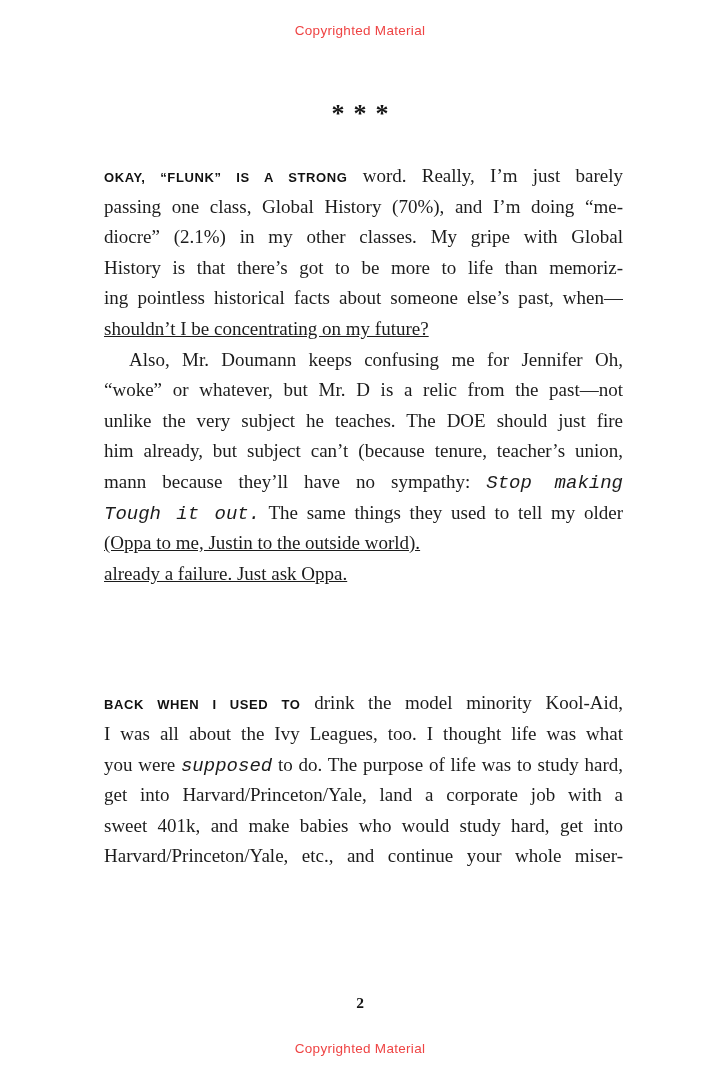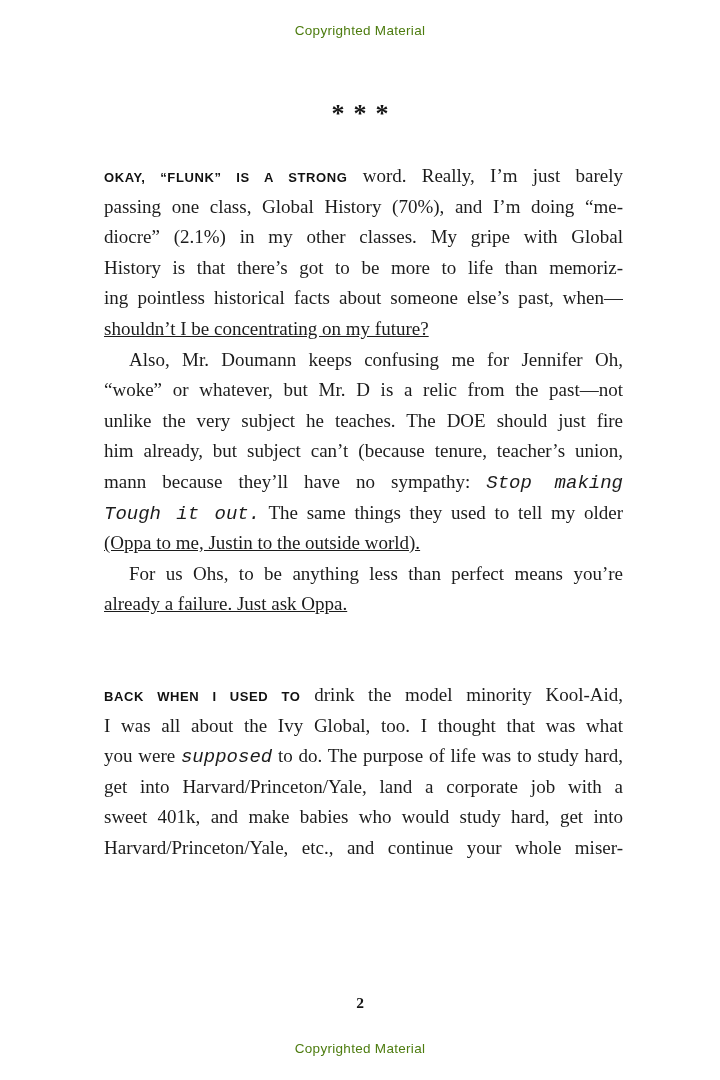--- a/index.html
+++ b/index.html
@@ -15,21 +15,21 @@
     overflow: hidden;
   }
   .copyright-line {
     position: absolute;
     left: 0;
     width: 100%;
     text-align: center;
     font-family: "Liberation Sans", sans-serif;
     font-size: 13.5px;
     letter-spacing: 0.3px;
-    color: #4d7c0f;
+    color: #ef4444;
   }
   .copyright-top { top: 23px; }
   .copyright-bottom { top: 1041px; }
   .section-break {
     position: absolute;
     top: 99px;
     left: 0;
     width: 100%;
     text-align: center;
     font-family: "Liberation Serif", serif;
@@ -40,21 +40,21 @@
     color: #141414;
   }
   .text-block {
     position: absolute;
     top: 161px;
     left: 104px;
     width: 519px;
     font-size: 19px;
     color: #1c1c1c;
   }
-  .para.gap { margin-top: 60px; }
+  .para.gap { margin-top: 99px; }
   .line {
     line-height: 30.6px;
     height: 30.6px;
     text-align: justify;
     text-align-last: justify;
     overflow: hidden;
   }
   .line.last { text-align-last: left; text-decoration: underline; }
   .line.indent { text-indent: 25px; }
   .seg-normal { font-family: "Liberation Serif", serif; }
@@ -99,26 +99,25 @@
       <div class="para">
         <div class="line indent"><span class="seg-normal">Also, Mr. Doumann keeps confusing me for Jennifer Oh,</span></div>
         <div class="line"><span class="seg-normal">“woke” or whatever, but Mr. D is a relic from the past—not</span></div>
         <div class="line"><span class="seg-normal">unlike the very subject he teaches. The DOE should just fire</span></div>
         <div class="line"><span class="seg-normal">him already, but subject can’t (because tenure, teacher’s union,</span></div>
         <div class="line"><span class="seg-normal">mann because they’ll have no sympathy: </span><span class="seg-italic">Stop making excuses.</span></div>
         <div class="line"><span class="seg-italic">Tough it out.</span><span class="seg-normal"> The same things they used to tell my older brother</span></div>
         <div class="line last"><span class="seg-normal">(Oppa to me, Justin to the outside world).</span></div>
       </div>
       <div class="para">
-        <div class="line indent"><span class="seg-normal">For us Ohs, to be anything less than perfect means you’re</span></div>
         <div class="line last"><span class="seg-normal">already a failure. Just ask Oppa.</span></div>
       </div>
       <div class="para gap">
         <div class="line"><span class="seg-lead">BACK WHEN I USED TO</span><span class="seg-normal"> drink the model minority Kool-Aid,</span></div>
-        <div class="line"><span class="seg-normal">I was all about the Ivy Global, too. I thought that was what</span></div>
+        <div class="line"><span class="seg-normal">I was all about the Ivy Leagues, too. I thought life was what</span></div>
         <div class="line"><span class="seg-normal">you were </span><span class="seg-italic">supposed</span><span class="seg-normal"> to do. The purpose of life was to study hard,</span></div>
         <div class="line"><span class="seg-normal">get into Harvard/Princeton/Yale, land a corporate job with a</span></div>
         <div class="line"><span class="seg-normal">sweet 401k, and make babies who would study hard, get into</span></div>
         <div class="line"><span class="seg-normal">Harvard/Princeton/Yale, etc., and continue your whole miser-</span></div>
       </div>
     </div>
 
   <div class="page-number">2</div>
 
   <div class="copyright-line copyright-bottom">Copyrighted Material</div>

